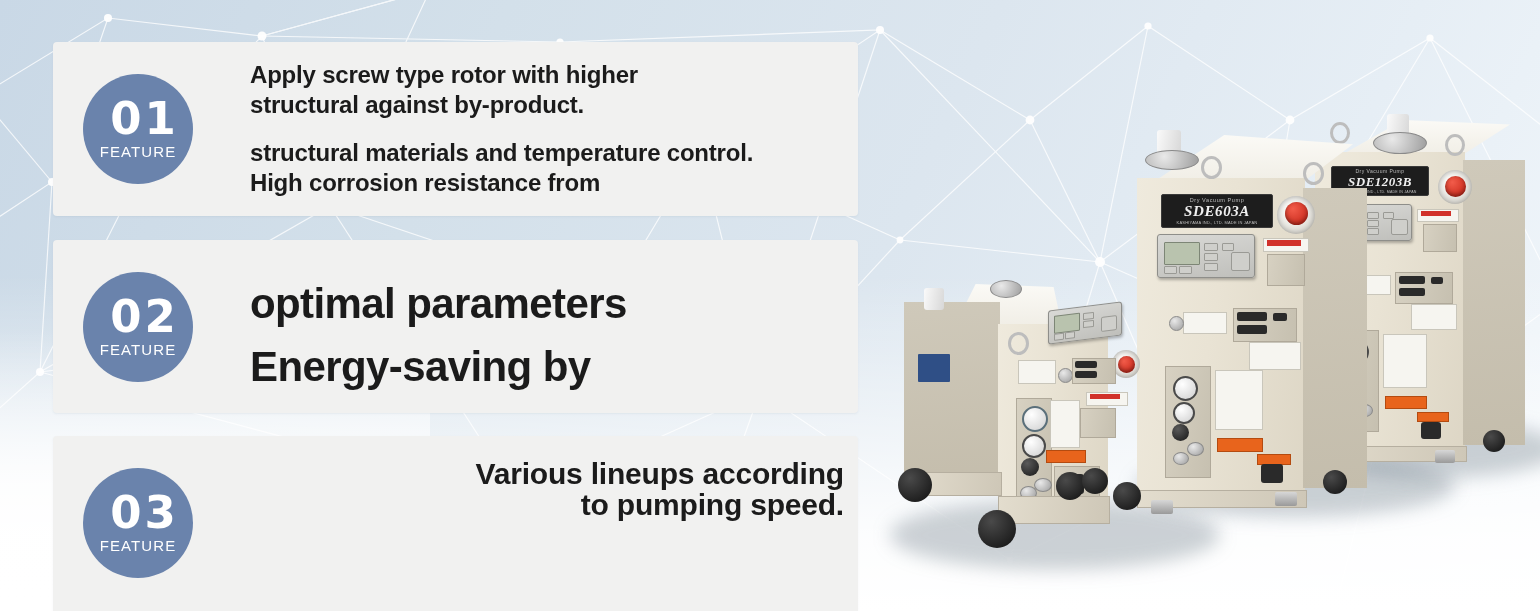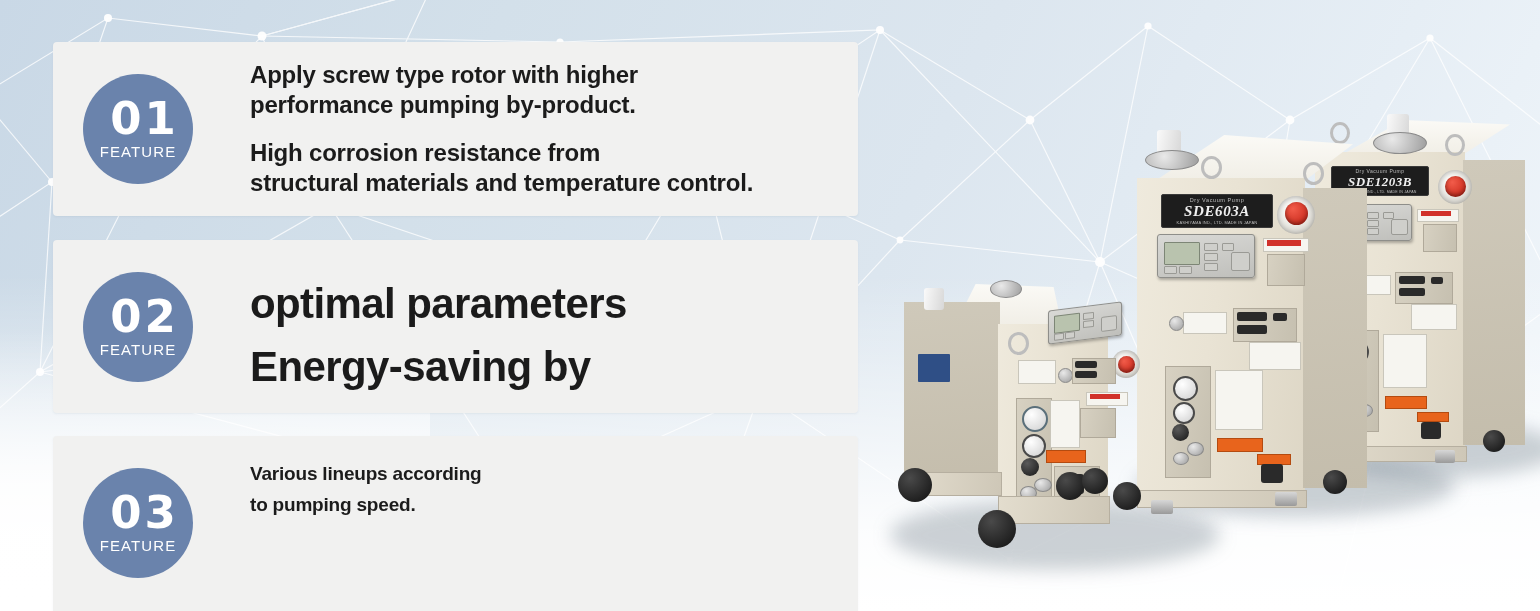--- a/index.html
+++ b/index.html
@@ -65,21 +65,21 @@
   #panel-0 .ptext{top:18px;}
   #panel-0 .line{font-size:24px;line-height:30px;letter-spacing:-0.2px;}
   #panel-0 .blk2{margin-top:18px;}
 
   
   #panel-1 .ptext{top:32px;}
   #panel-1 .line{font-size:42px;line-height:63px;letter-spacing:-0.6px;}
 
   
   #panel-2 .ptext{top:22px;}
-  #panel-2 .line{font-size:19px;line-height:31px;letter-spacing:-0.2px;}
+  #panel-2 .line{font-size:30px;line-height:31px;letter-spacing:-0.2px;text-align:right;}
   #panel-2 .blk2{margin-top:21px;}
 
   
   .machines{position:absolute;left:880px;top:0;width:660px;height:611px;}
   .mshadow{position:absolute;border-radius:50%;filter:blur(9px);background:rgba(90,105,120,0.30);}
 
   .pump{position:absolute;}
   .body-front{position:absolute;background:linear-gradient(100deg,#efeadd 0%,#e9e3d4 45%,#ddd6c5 100%);}
   .body-side{position:absolute;background:linear-gradient(175deg,#cfc9ba 0%,#c4bdac 100%);}
   .body-top{position:absolute;background:linear-gradient(180deg,#fbfaf6 0%,#eeebe2 100%);}
@@ -187,25 +187,25 @@
   <div class="bg-fade-left"></div>
 
   <div class="panel" id="panel-0">
     <div class="badge">
       <div class="badge-num">01</div>
       <div class="badge-label">FEATURE</div>
     </div>
     <div class="ptext">
       <div class="blk1">
         <div class="line">Apply screw type rotor with higher</div>
-        <div class="line">performance pumping by-product.</div>
+        <div class="line">structural against by-product.</div>
       </div>
       <div class="blk2">
+        <div class="line">structural materials and temperature control.</div>
         <div class="line">High corrosion resistance from</div>
-        <div class="line">structural materials and temperature control.</div>
       </div>
     </div>
   </div>
 
   <div class="panel" id="panel-1">
     <div class="badge">
       <div class="badge-num">02</div>
       <div class="badge-label">FEATURE</div>
     </div>
     <div class="ptext">

